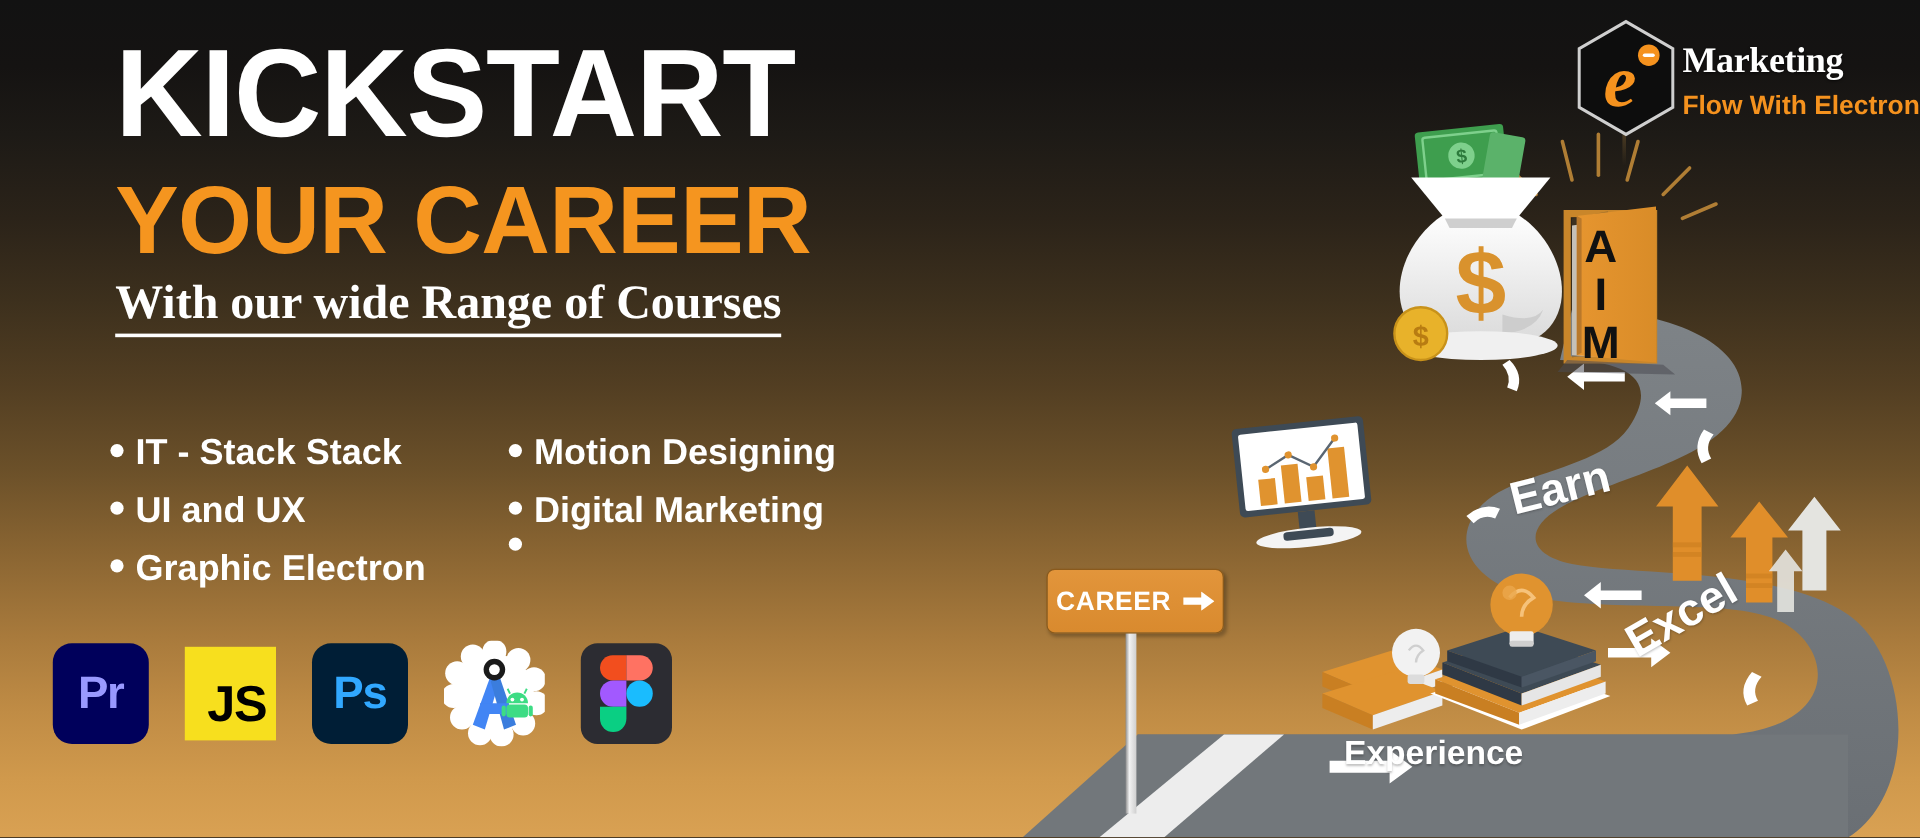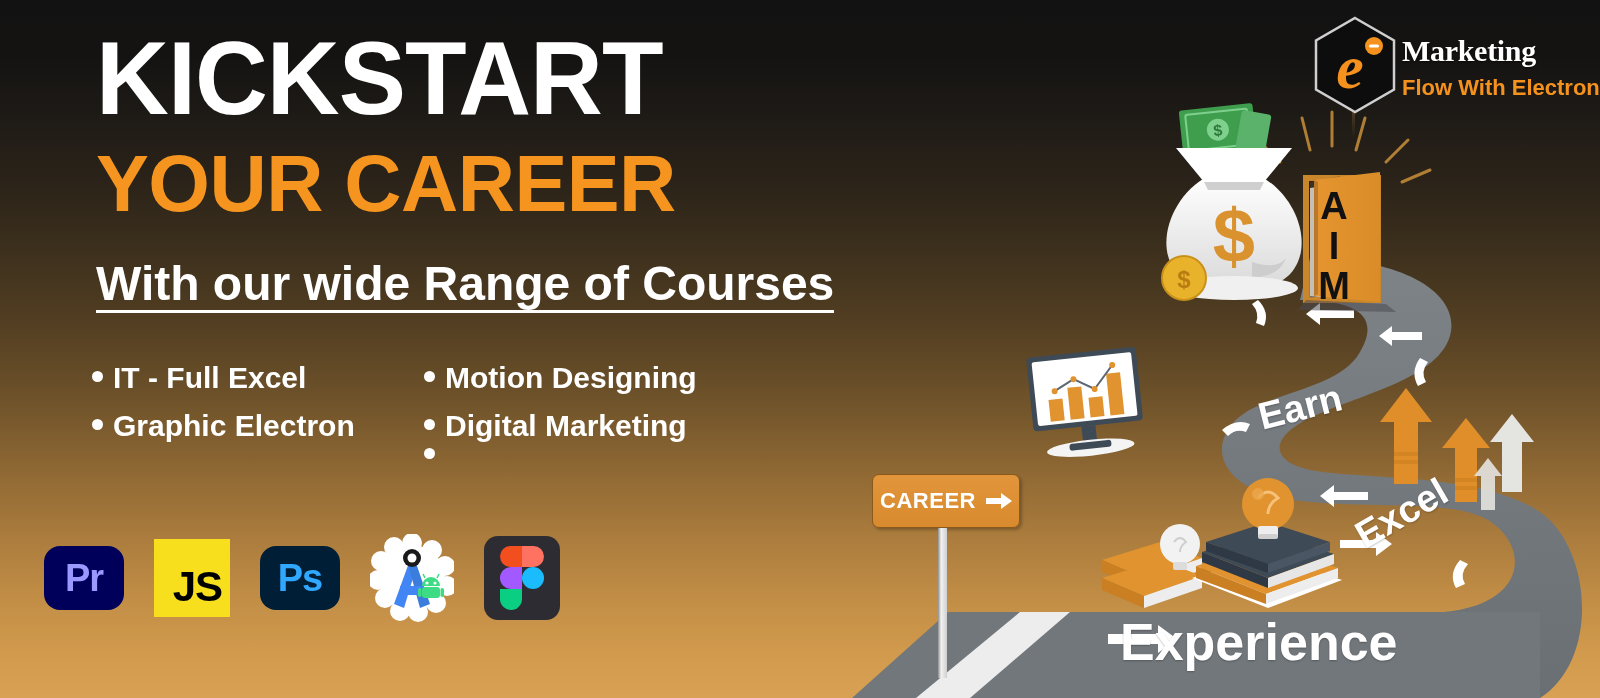--- a/index.html
+++ b/index.html
@@ -52,24 +52,24 @@
   #h2 {
     font-family:"Liberation Sans", sans-serif;
     font-weight:bold; color:#F5951F;
     font-size:80px; line-height:92px;
     letter-spacing:-0.5px;
     margin-top:8px;
     transform:scaleX(0.99); transform-origin:left center;
     white-space:nowrap;
   }
   #h3 {
-    font-family:Liberation Sans, sans-serif;
+    font-family:Liberation Serif, serif;
     font-weight:bold; color:#ffffff;
-    font-size:48px; line-height:44px;
-    margin-top:32px; padding-bottom:4px;
+    font-size:40px; line-height:44px;
+    margin-top:0; padding-bottom:4px;
     display:inline-block;
     border-bottom:3px solid #ffffff;
     white-space:nowrap;
   }
 
   
   #courses { position:absolute; left:92px; top:358px; width:700px;
     display:flex; gap:22px; }
   .course-col { display:flex; flex-direction:column; gap:8px; }
   .course-col.col-a { width:310px; }
@@ -85,21 +85,21 @@
     background:#ffffff; margin-right:10px;
     flex:0 0 auto; position:relative; top:-6px;
   }
 
   
   #icons { position:absolute; left:44px; top:534px;
     display:flex; align-items:center; gap:30px; }
   .app-icon { position:relative; flex:0 0 auto; }
 
   .ico-sq {
-    width:80px; height:64px; border-radius:16px;
+    width:80px; height:84px; border-radius:16px;
     display:flex; align-items:center; justify-content:center;
     font-weight:bold; font-size:38px; letter-spacing:-1px;
   }
   #ico-pr .ico-sq { background:#00005B; color:#9999FF; }
   #ico-ai .ico-sq { background:#330000; color:#FF9A00; }
   #ico-ps .ico-sq { background:#001E36; color:#31A8FF; }
   #ico-js .ico-sq { background:#F7DF1E; color:#000000; border-radius:0;
       width:76px; height:78px; font-size:42px; align-items:flex-end;
       justify-content:flex-end; padding:0 8px 6px 0; }
   #ico-fg .ico-sq { background:#2C2C32; width:76px; height:84px; border-radius:14px; }
@@ -138,21 +138,21 @@
     background:linear-gradient(90deg,#8e8e8e 0%,#f2f2f2 35%,#cfcfcf 100%);
   }
 
   
   .road-word {
     position:absolute; color:#ffffff; font-weight:bold;
     text-shadow:0 1px 2px rgba(0,0,0,.25); white-space:nowrap;
   }
   #word-earn  { left:1258px; top:386px; font-size:38px; transform:rotate(-14deg); }
   #word-excel { left:1352px; top:492px; font-size:38px; transform:rotate(-30deg); }
-  #word-exp   { left:1120px; top:612px; font-size:52px; }
+  #word-exp   { left:1120px; top:612px; font-size:28px; }
   #aim-word {
     position:absolute; left:1317px; top:186px;
     color:#111111; font-weight:bold; font-size:38px; line-height:40px;
     text-align:center; width:34px;
   }
 </style>
 </head>
 <body>
 
 <div id="banner">
@@ -351,21 +351,25 @@
   <div id="headline">
     <div id="h1">KICKSTART</div>
     <div id="h2">YOUR CAREER</div>
     <div id="h3">With our wide Range of Courses</div>
   </div>
 
   <div id="courses">
     <div class="course-col col-a">
       <div class="course-item">
         <span class="course-bullet"></span>
-        <span>IT - Full Excel</span>
+        <span>IT - Stack Stack</span>
+      </div>
+      <div class="course-item">
+        <span class="course-bullet"></span>
+        <span>UI and UX</span>
       </div>
       <div class="course-item">
         <span class="course-bullet"></span>
         <span>Graphic Electron</span>
       </div>
     </div>
     <div class="course-col col-b">
       <div class="course-item">
         <span class="course-bullet"></span>
         <span>Motion Designing</span>

